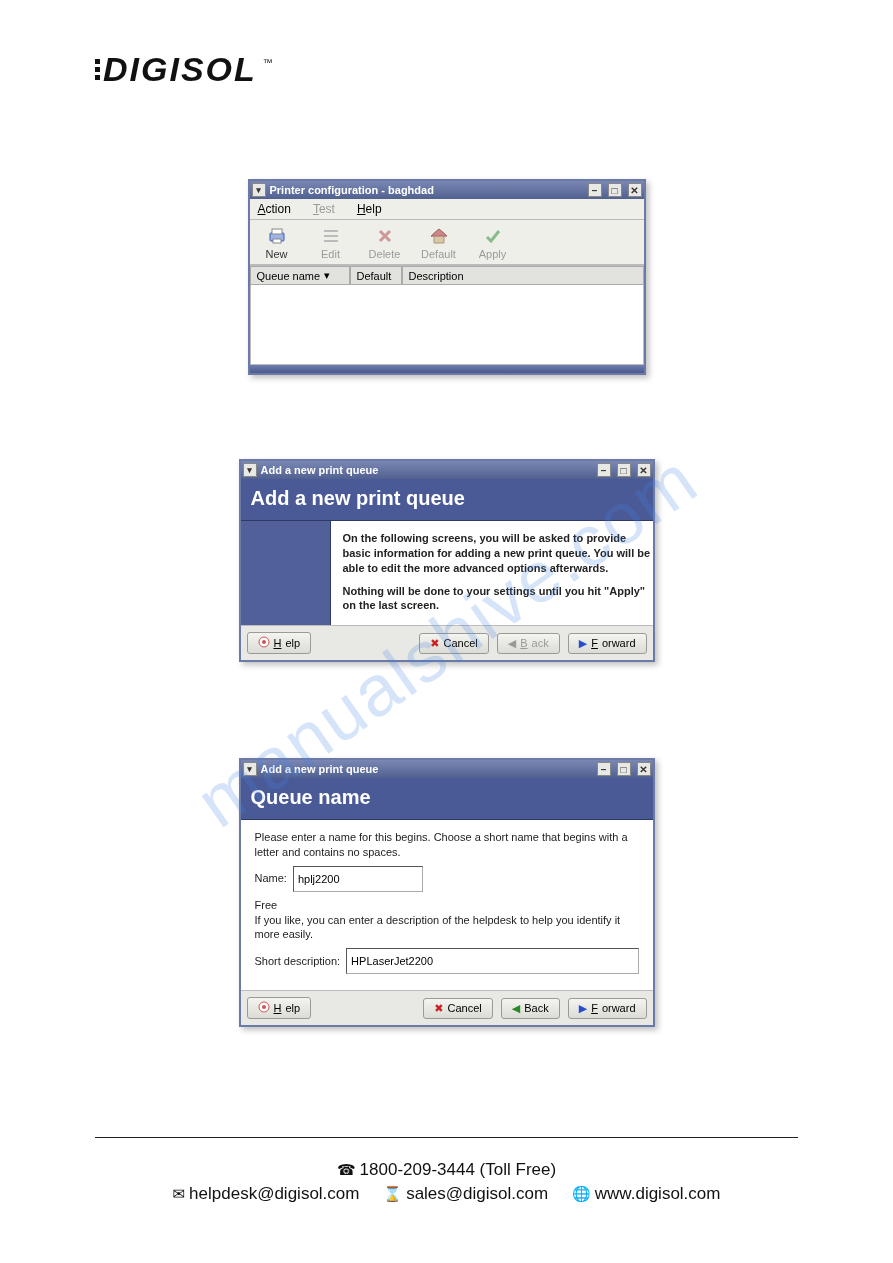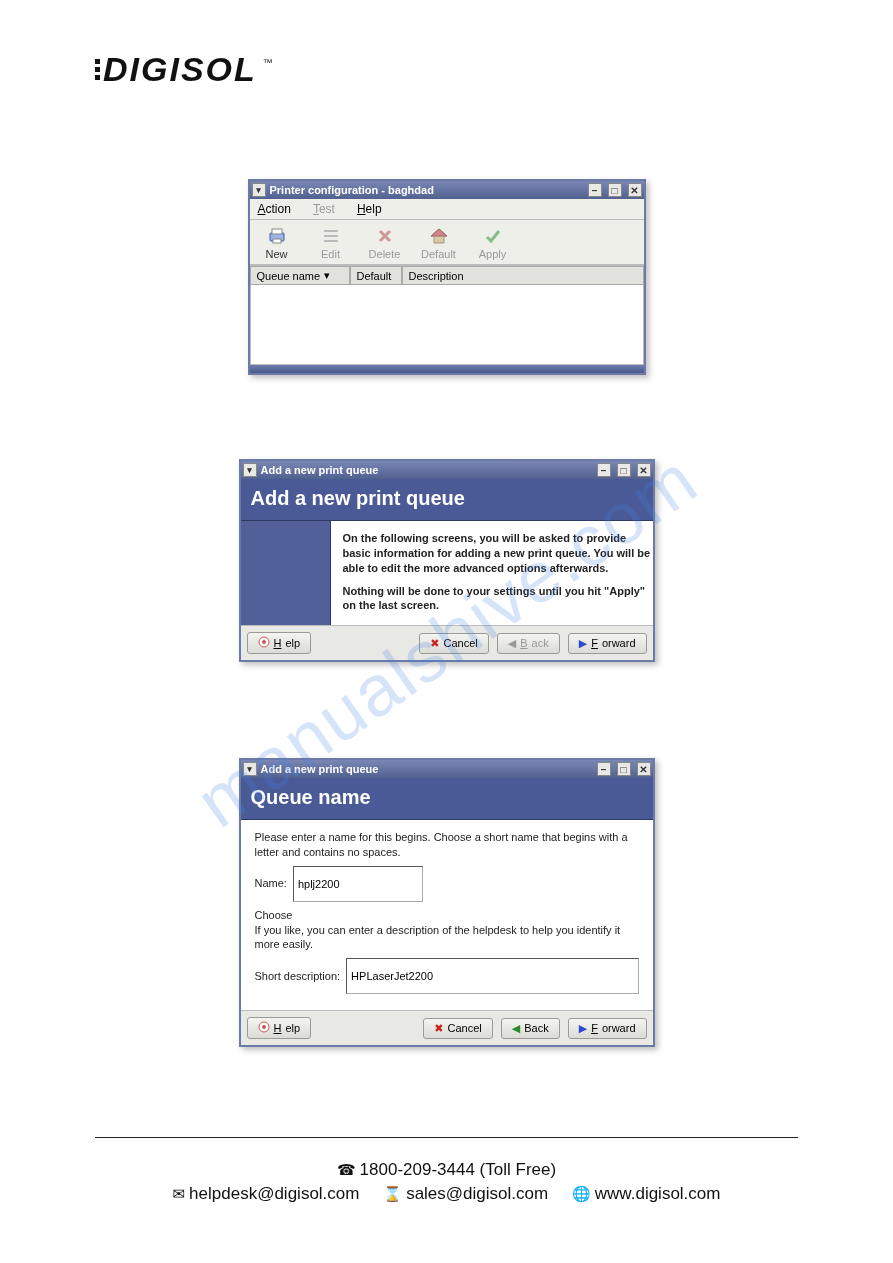--- a/index.html
+++ b/index.html
@@ -202,21 +202,21 @@
   .blue { color: #2a4bcc; }
   .green { color: #2a8a2a; }
 
   
   .form-row { display: flex; align-items: center; gap: 6px; margin: 6px 0; }
   .form-row input {
     border: 1px inset #aaa;
     background: #fff;
     padding: 1px 4px;
     font-size: 11px;
-    height: 36px;
+    height: 26px;
   }
   .section-label { margin-top: 6px; }
 
   
   .footer-sep {
     position: absolute;
     left: 95px; right: 95px;
     bottom: 125px;
     border-top: 1px solid #222;
   }
@@ -380,21 +380,21 @@
       <span class="wbtn">□</span>
       <span class="wbtn">✕</span>
     </div>
     <div class="wiz-head">Queue name</div>
     <div class="wiz-body">
       <p>Please enter a name for this begins.  Choose a short name that begins with a letter and contains no spaces.</p>
       <div class="form-row">
         <span>Name:</span>
         <input type="text" style="width: 130px;" value="hplj2200">
       </div>
-      <div class="section-label">Choose</div>
+      <div class="section-label">Free</div>
       <p>If you like, you can enter a description of the helpdesk to help you identify it more easily.</p>
       <div class="form-row">
         <span>Short description:</span>
         <input type="text" style="flex: 1 1 0%;" value="HPLaserJet2200">
       </div>
     </div>
     <div class="btnbar">
       <button class="gbtn">
         <span class="ic">
           <svg width="12" height="12" viewBox="0 0 12 12">

